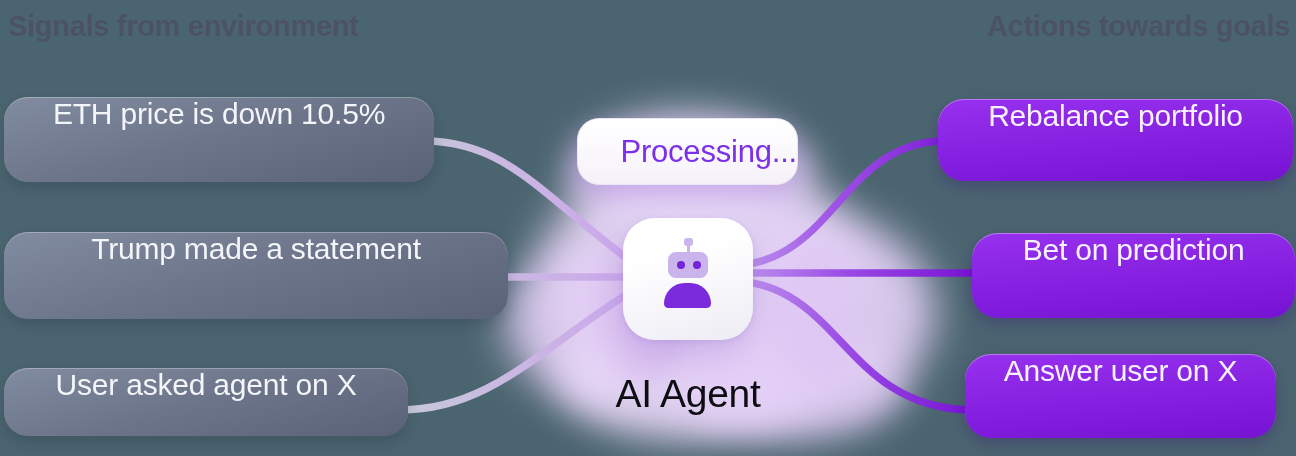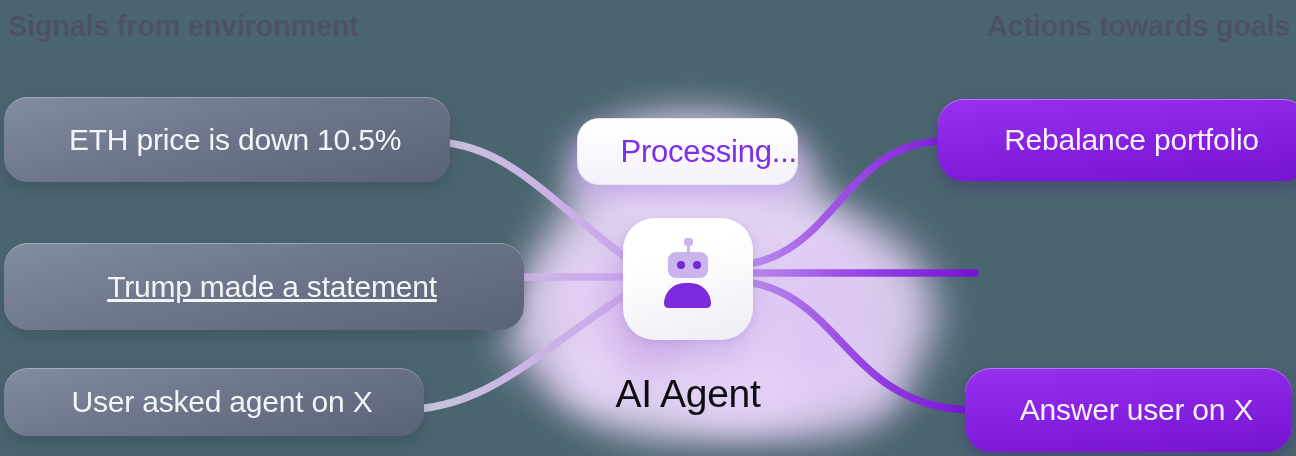--- a/index.html
+++ b/index.html
@@ -42,45 +42,43 @@
   .b7 { left: 598px; top: 238px; width: 95px;  height: 150px; background: rgba(216,190,240,0.7); filter: blur(14px); }
   .b8 { left: 768px; top: 238px; width: 95px;  height: 145px; background: rgba(219,195,242,0.62); filter: blur(14px); }
 
   
   .connectors { position: absolute; left: 0; top: 0; }
 
   
   .node {
     position: absolute;
     display: flex;
-    align-items: center;
     justify-content: center;
     white-space: nowrap;
     font-size: 30px;
     letter-spacing: -0.2px;
-    padding-left: 16px;
   }
   .signal {
     border-radius: 24px;
     color: #F3F5F9;
     background: linear-gradient(165deg, #828CA0 0%, #6C7589 48%, #5A6278 100%);
     box-shadow: inset 0 1px 0 rgba(255,255,255,0.28), 0 6px 14px rgba(18,24,40,0.18);
   }
   .action {
     border-radius: 26px;
     color: #F8F2FE;
     background: linear-gradient(175deg, #9731EE 0%, #8722E2 48%, #7612D2 100%);
     box-shadow: inset 0 1px 0 rgba(255,255,255,0.35), 0 6px 16px rgba(55,8,115,0.28);
   }
   .sig1 { left: 4px;  top: 97px;  width: 430px; height: 85px; }
-  .sig2 { left: 4px;  top: 243px; width: 504px; height: 87px; text-decoration: underline; }
+  .sig2 { left: 4px;  top: 232px; width: 504px; height: 87px; }
   .sig3 { left: 4px;  top: 368px; width: 404px; height: 68px; }
   .act1 { left: 938px; top: 99px;  width: 355px; height: 82px; }
   .act2 { left: 972px; top: 233px; width: 323px; height: 85px; }
-  .act3 { left: 965px; top: 368px; width: 311px; height: 84px; }
+  .act3 { left: 965px; top: 354px; width: 311px; height: 84px; }
 
   
   .processing {
     position: absolute;
     left: 577px; top: 118px;
     width: 221px; height: 67px;
     border-radius: 22px;
     background: linear-gradient(180deg, #FFFFFF 0%, #F5F1FA 100%);
     border: 1px solid rgba(232,227,242,0.9);
     box-shadow: 0 12px 28px rgba(160,110,220,0.45);
@@ -167,20 +165,23 @@
   <div class="node signal sig2">
     <span>Trump made a statement</span>
   </div>
   <div class="node signal sig3">
     <span>User asked agent on X</span>
   </div>
 
   <div class="node action act1">
     <span>Rebalance portfolio</span>
   </div>
+  <div class="node action act2">
+    <span>Bet on prediction</span>
+  </div>
   <div class="node action act3">
     <span>Answer user on X</span>
   </div>
 
   <div class="processing">
     <span>Processing...</span>
   </div>
 
   <div class="agent-card">
     <div class="robot">

